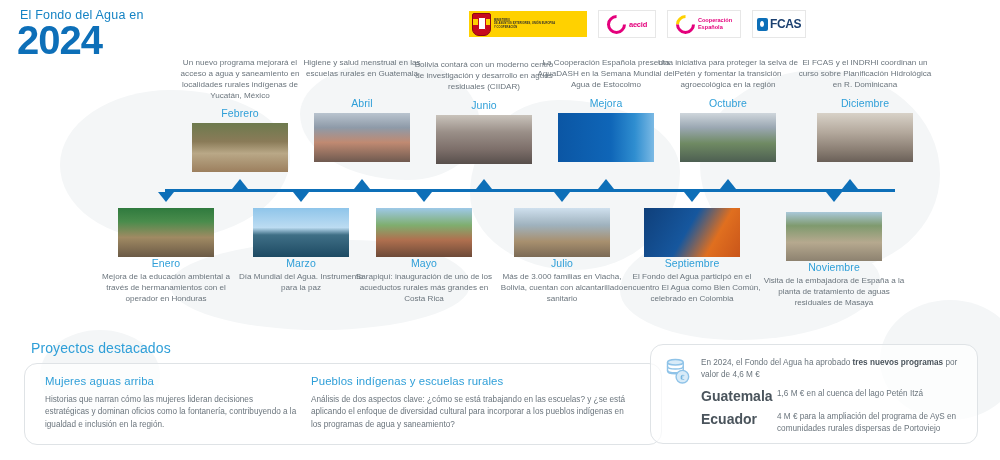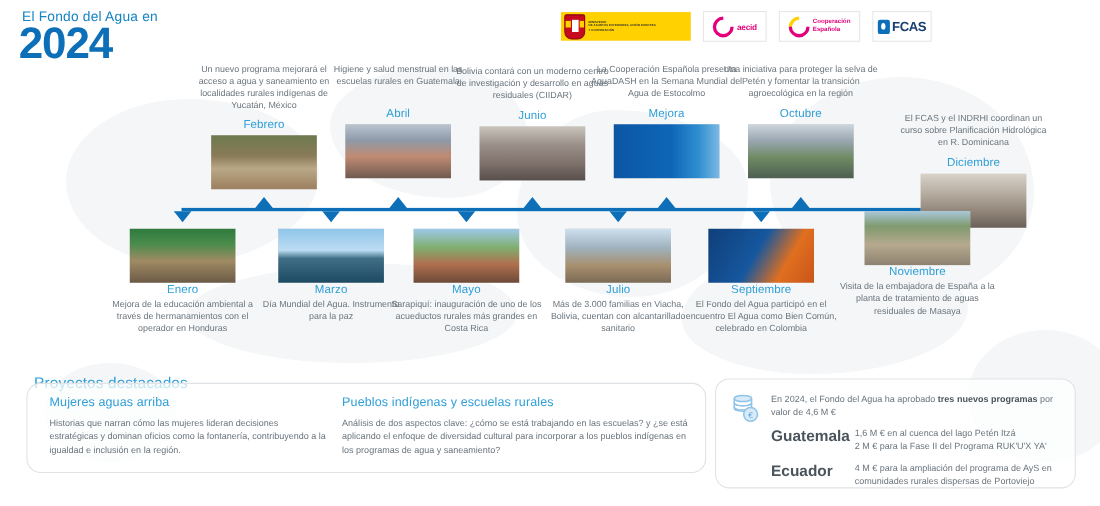--- a/index.html
+++ b/index.html
@@ -20,21 +20,21 @@
   .wm3{left:470px;top:100px;width:210px;height:170px;border-radius:42% 58% 50% 50%/55% 42% 58% 45%;}
   .wm4{left:700px;top:70px;width:240px;height:200px;border-radius:50% 50% 45% 55%/48% 52% 48% 52%;}
   .wm5{left:170px;top:240px;width:300px;height:90px;border-radius:60% 40% 50% 50%/50% 50% 50% 50%;}
   .wm6{left:620px;top:230px;width:260px;height:110px;border-radius:45% 55% 55% 45%/55% 45% 55% 45%;}
   .wm7{left:40px;top:330px;width:120px;height:90px;border-radius:50%;}
   .wm8{left:880px;top:300px;width:140px;height:120px;border-radius:50%;}
 
   .layer{position:relative;z-index:1;width:1000px;height:460px;}
 
   
-  .header{position:absolute;left:0;top:0;width:816px;height:56px;padding-left:41px;}
+  .header{position:absolute;left:0;top:0;width:816px;height:56px;}
   .head-kicker{
     position:absolute;left:20px;top:8px;
     font-size:12.5px;color:#1583c4;letter-spacing:.2px;
   }
   .head-year{
     position:absolute;left:17px;top:20px;
     font-size:40px;font-weight:bold;color:#0d6fb8;letter-spacing:-1px;line-height:1;
   }
 
   
@@ -109,21 +109,21 @@
   .bot-slot .mon{margin:0 0 3px;}
   .bot-slot .cap{min-height:32px;}
 
   
   .sec-title{
     position:absolute;left:31px;top:340px;font-size:14px;color:#2f9fd8;letter-spacing:.1px;
   }
   .card{
     position:absolute;border:1px solid #dfe3e6;border-radius:13px;background:rgba(255,255,255,.72);
   }
-  .card-left{left:24px;top:348px;width:616px;height:80px;}
+  .card-left{left:24px;top:363px;width:616px;height:80px;padding-left:20px;}
   .col{position:absolute;top:11px;}
   .col h4{
     margin:0 0 7px;font-size:11.4px;font-weight:normal;color:#2f9fd8;letter-spacing:.1px;
   }
   .col p{margin:0;font-size:8.2px;line-height:1.52;color:#6b757d;}
   .col-a{left:20px;width:252px;}
   .col-b{left:286px;width:320px;}
 
   .card-right{left:650px;top:344px;width:326px;height:98px;}
   .coin-ico{position:absolute;left:12px;top:12px;width:30px;height:28px;}
@@ -220,21 +220,21 @@
       <div class="slot top-slot" style="left: 531px; top: 58px;">
         <div class="cap">La Cooperación Española presenta AquaDASH en la Semana Mundial del Agua de Estocolmo</div>
         <div class="mon">Mejora</div>
         <div class="thumb" style="background-image: linear-gradient(90deg, rgb(11, 86, 164) 0%, rgb(15, 102, 184) 55%, rgb(47, 142, 208) 80%, rgb(123, 185, 228) 100%);"></div>
       </div>
       <div class="slot top-slot" style="left: 653px; top: 58px;">
         <div class="cap">Una iniciativa para proteger la selva de Petén y fomentar la transición agroecológica en la región</div>
         <div class="mon">Octubre</div>
         <div class="thumb" style="background-image: linear-gradient(rgb(207, 214, 220) 0%, rgb(154, 167, 178) 30%, rgb(111, 138, 99) 62%, rgb(77, 95, 82) 100%);"></div>
       </div>
-      <div class="slot top-slot" style="left: 810px; top: 58px; margin-top: 45px;">
+      <div class="slot top-slot" style="left: 790px; top: 58px;">
         <div class="cap">El FCAS y el INDRHI coordinan un curso sobre Planificación Hidrológica  en R. Dominicana</div>
         <div class="mon">Diciembre</div>
         <div class="thumb" style="background-image: linear-gradient(rgb(216, 210, 200) 0%, rgb(179, 168, 156) 40%, rgb(139, 127, 116) 75%, rgb(106, 96, 88) 100%);"></div>
       </div>
     </div>
   <div id="bottom-row">
       <div class="slot bot-slot" style="left: 91px; top: 208px;">
         <div class="thumb" style="background-image: linear-gradient(rgb(47, 122, 62) 0%, rgb(74, 140, 76) 28%, rgb(160, 138, 99) 60%, rgb(107, 90, 70) 100%);"></div>
         <div class="mon">Enero</div>
         <div class="cap">Mejora de la educación ambiental a través de hermanamientos con el operador en Honduras</div>
@@ -252,21 +252,21 @@
       <div class="slot bot-slot" style="left: 487px; top: 208px;">
         <div class="thumb" style="background-image: linear-gradient(rgb(207, 224, 238) 0%, rgb(159, 178, 190) 35%, rgb(168, 144, 111) 68%, rgb(123, 106, 85) 100%);"></div>
         <div class="mon">Julio</div>
         <div class="cap">Más de 3.000 familias en Viacha, Bolivia, cuentan con alcantarillado sanitario</div>
       </div>
       <div class="slot bot-slot" style="left: 617px; top: 208px;">
         <div class="thumb" style="background-image: linear-gradient(120deg, rgb(15, 63, 122) 0%, rgb(22, 87, 158) 45%, rgb(224, 111, 31) 72%, rgb(201, 85, 26) 100%);"></div>
         <div class="mon">Septiembre</div>
         <div class="cap">El Fondo del Agua participó en el encuentro El Agua como Bien Común, celebrado en Colombia</div>
       </div>
-      <div class="slot bot-slot" style="left: 759px; top: 192px;">
+      <div class="slot bot-slot" style="left: 759px; top: 212px;">
         <div class="thumb" style="background-image: linear-gradient(rgb(169, 200, 217) 0%, rgb(127, 154, 110) 28%, rgb(182, 169, 143) 62%, rgb(141, 130, 112) 100%);"></div>
         <div class="mon">Noviembre</div>
         <div class="cap">Visita de la embajadora de España a la planta de tratamiento de aguas residuales de Masaya</div>
       </div>
     </div>
 
   <div class="sec-title">Proyectos destacados</div>
 
   <div class="card card-left">
     <div class="col col-a">
@@ -291,21 +291,20 @@
       <text x="22" y="26" font-size="8" fill="#5aa7d8" text-anchor="middle" font-family="DejaVu Sans, sans-serif">€</text>
     </svg>
     <div class="money-head">
       <span>En 2024, el Fondo del Agua ha aprobado </span><b>tres nuevos programas</b><span> por valor de 4,6 M €</span>
     </div>
     <div class="rows" id="funding-rows">
         <div class="mrow">
           <div class="ct">Guatemala</div>
           <div class="vals">
             <div>1,6 M € en al cuenca del lago Petén Itzá</div>
-            <div>2 M € para la Fase II del Programa RUK'U'X YA'</div>
           </div>
         </div>
         <div class="mrow">
           <div class="ct">Ecuador</div>
           <div class="vals">
             <div>4 M € para la ampliación del programa de AyS en comunidades rurales dispersas de Portoviejo</div>
           </div>
         </div>
       </div>
   </div>

